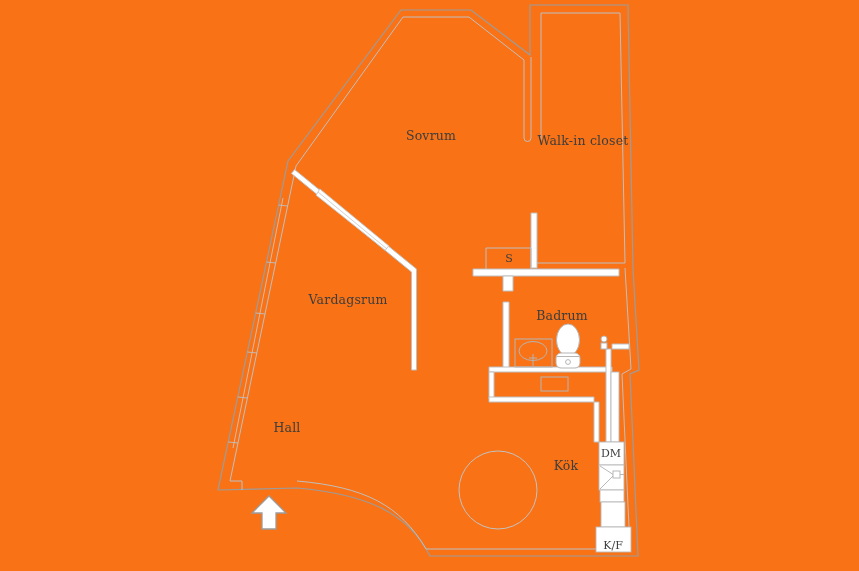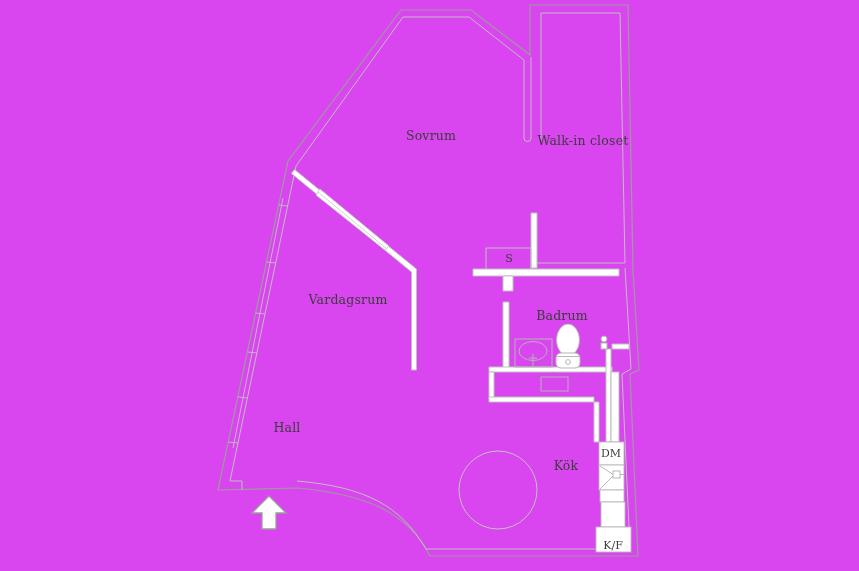--- a/index.html
+++ b/index.html
@@ -1,19 +1,19 @@
 <!DOCTYPE html>
 <html><head>
 <meta charset="utf-8">
 <style>
   html,body{margin:0;padding:0;background:#ffffff;}
   .canvas{
     position:relative;
     width:859px;height:571px;
-    background:#d946ef;
+    background:#f97316;
     overflow:hidden;
     font-family:"DejaVu Serif","Liberation Serif",serif;
   }
   svg text{
     font-family:"DejaVu Serif","Liberation Serif",serif;
     fill:#3d3d3d;
   }
   .room-label{font-size:12.5px;letter-spacing:.2px;}
   .small-label{font-size:11px;}
 </style>

